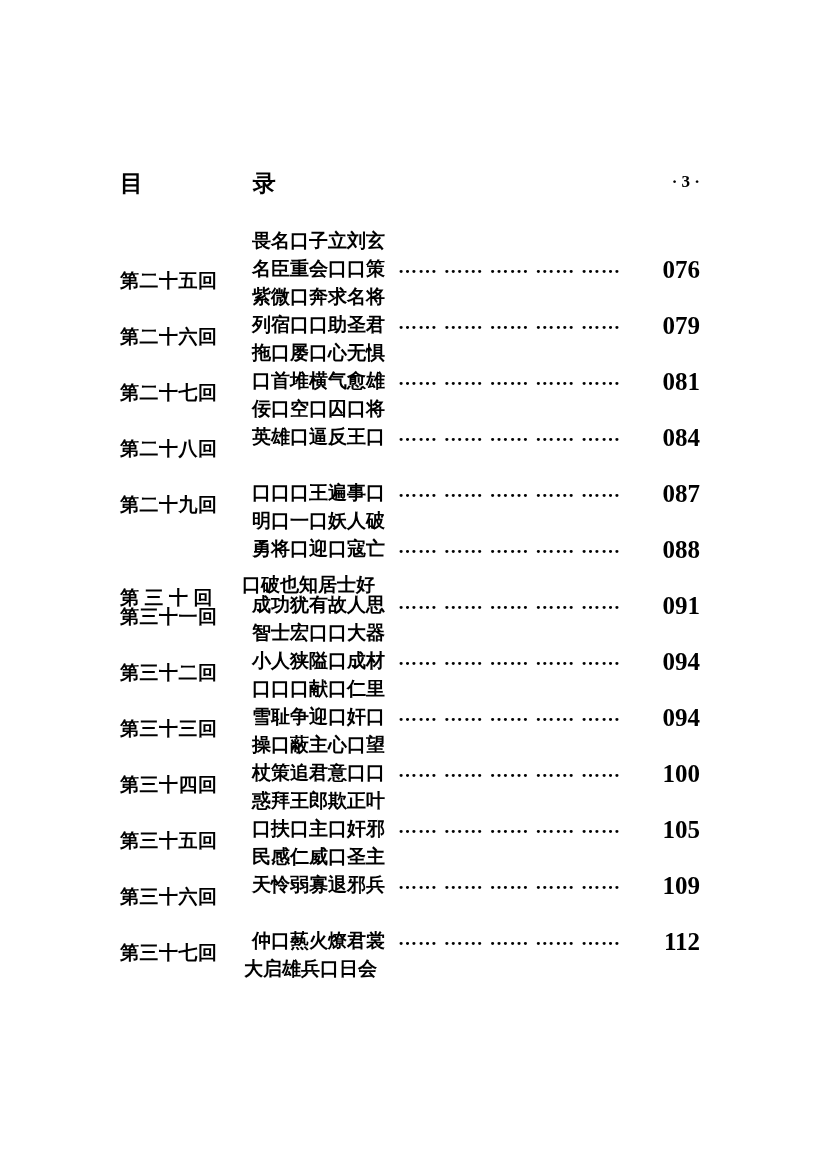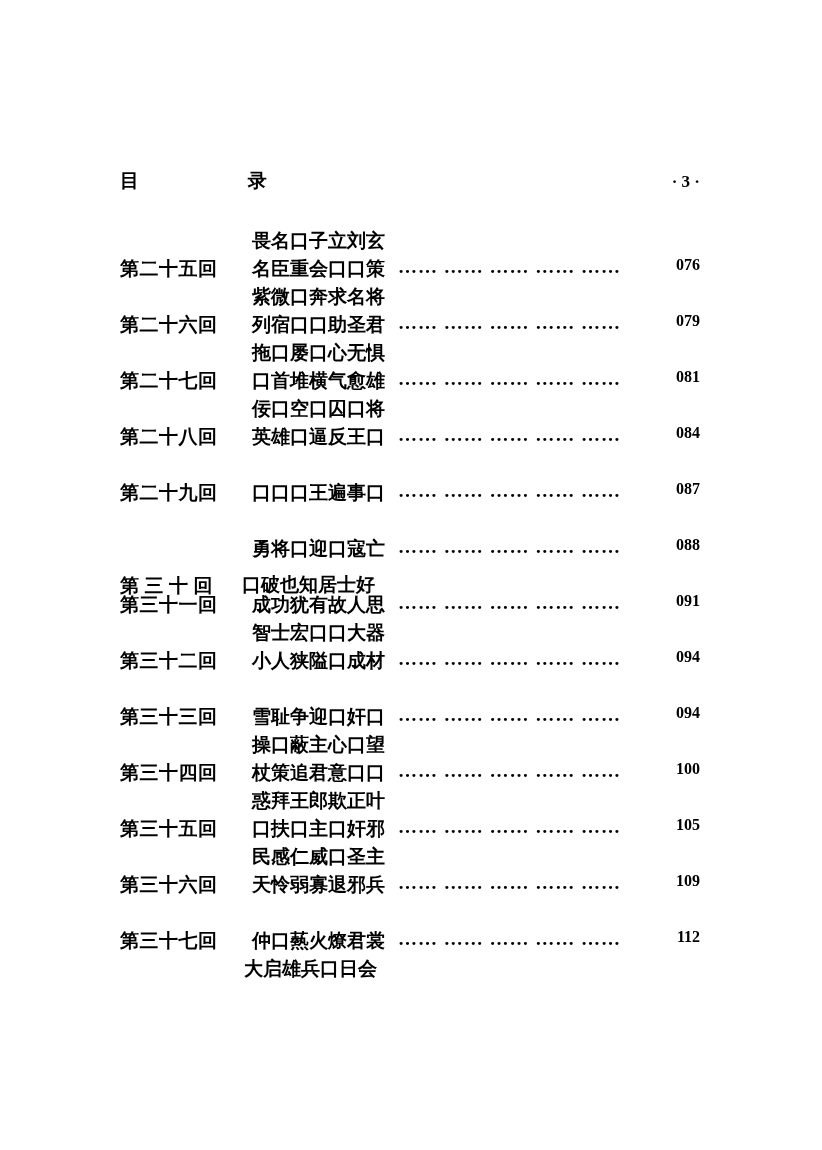--- a/index.html
+++ b/index.html
@@ -28,21 +28,21 @@
     position: absolute;
     left: 120px;
     top: 168px;
     width: 580px;
     height: 32px;
   }
   .header-title {
     position: absolute;
     left: 0;
     top: 0;
-    font-size: 19px;
+    font-size: 23px;
     font-weight: bold;
     letter-spacing: 52px;
     white-space: nowrap;
   }
   .header-page {
     position: absolute;
     right: 0;
     top: 4px;
     font-size: 17px;
     font-weight: bold;
@@ -61,21 +61,21 @@
     height: 56px;
   }
   .line {
     position: relative;
     height: 28px;
     white-space: nowrap;
   }
   .chap {
     position: absolute;
     left: 0;
-    top: 0;
+    top: 12px;
     width: 130px;
     font-size: 19px;
     font-weight: bold;
     letter-spacing: 0.5px;
     white-space: nowrap;
   }
   .chap.wide {
     letter-spacing: 5.5px;
     margin-top: 37px;
   }
@@ -101,21 +101,21 @@
     font-size: 19px;
     font-weight: bold;
     white-space: nowrap;
     overflow: hidden;
     letter-spacing: 1px;
   }
   .pagenum {
     position: absolute;
     right: 0;
     top: 0;
-    font-size: 16px;
+    font-size: 25px;
     font-weight: bold;
     white-space: nowrap;
   }
 </style>
 </head>
 <body>
 
 <div class="page">
 
   <div class="header">
@@ -176,20 +176,23 @@
       </div>
     </div>
 
     <div class="entry">
       <div class="line">
         <div class="chap">第二十九回</div>
         <div class="title1">口口口王遍事口</div>
         <div class="leader" style="left:278px; width:300px;">…… …… …… …… ……</div>
         <div class="pagenum">087</div>
       </div>
+      <div class="line">
+        <div class="title2">明口一口妖人破</div>
+      </div>
     </div>
 
     <div class="entry">
       <div class="line">
         <div class="chap wide">第三十回</div>
         <div class="title1">勇将口迎口寇亡</div>
         <div class="leader" style="left:278px; width:300px;">…… …… …… …… ……</div>
         <div class="pagenum">088</div>
       </div>
       <div class="line">
@@ -209,20 +212,23 @@
       </div>
     </div>
 
     <div class="entry">
       <div class="line">
         <div class="chap">第三十二回</div>
         <div class="title1">小人狭隘口成材</div>
         <div class="leader" style="left:278px; width:300px;">…… …… …… …… ……</div>
         <div class="pagenum">094</div>
       </div>
+      <div class="line">
+        <div class="title2">口口口献口仁里</div>
+      </div>
     </div>
 
     <div class="entry">
       <div class="line">
         <div class="chap">第三十三回</div>
         <div class="title1">雪耻争迎口奸口</div>
         <div class="leader" style="left:278px; width:300px;">…… …… …… …… ……</div>
         <div class="pagenum">094</div>
       </div>
       <div class="line">

